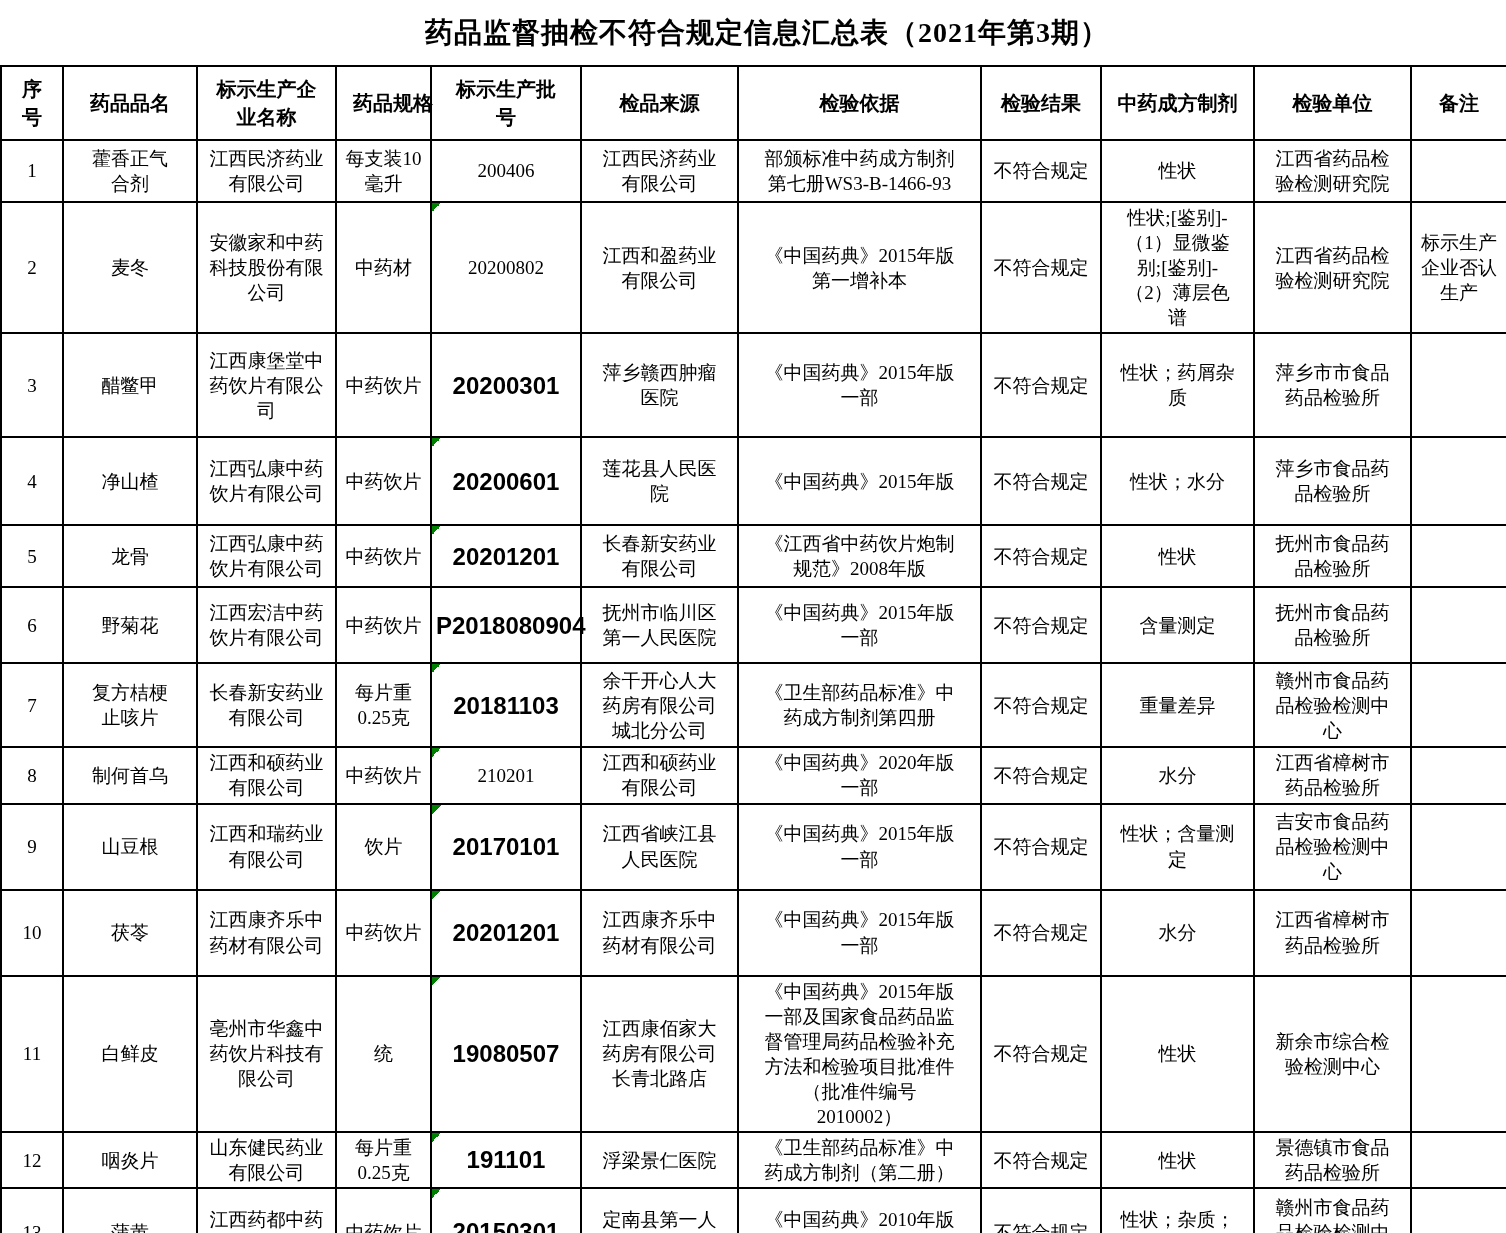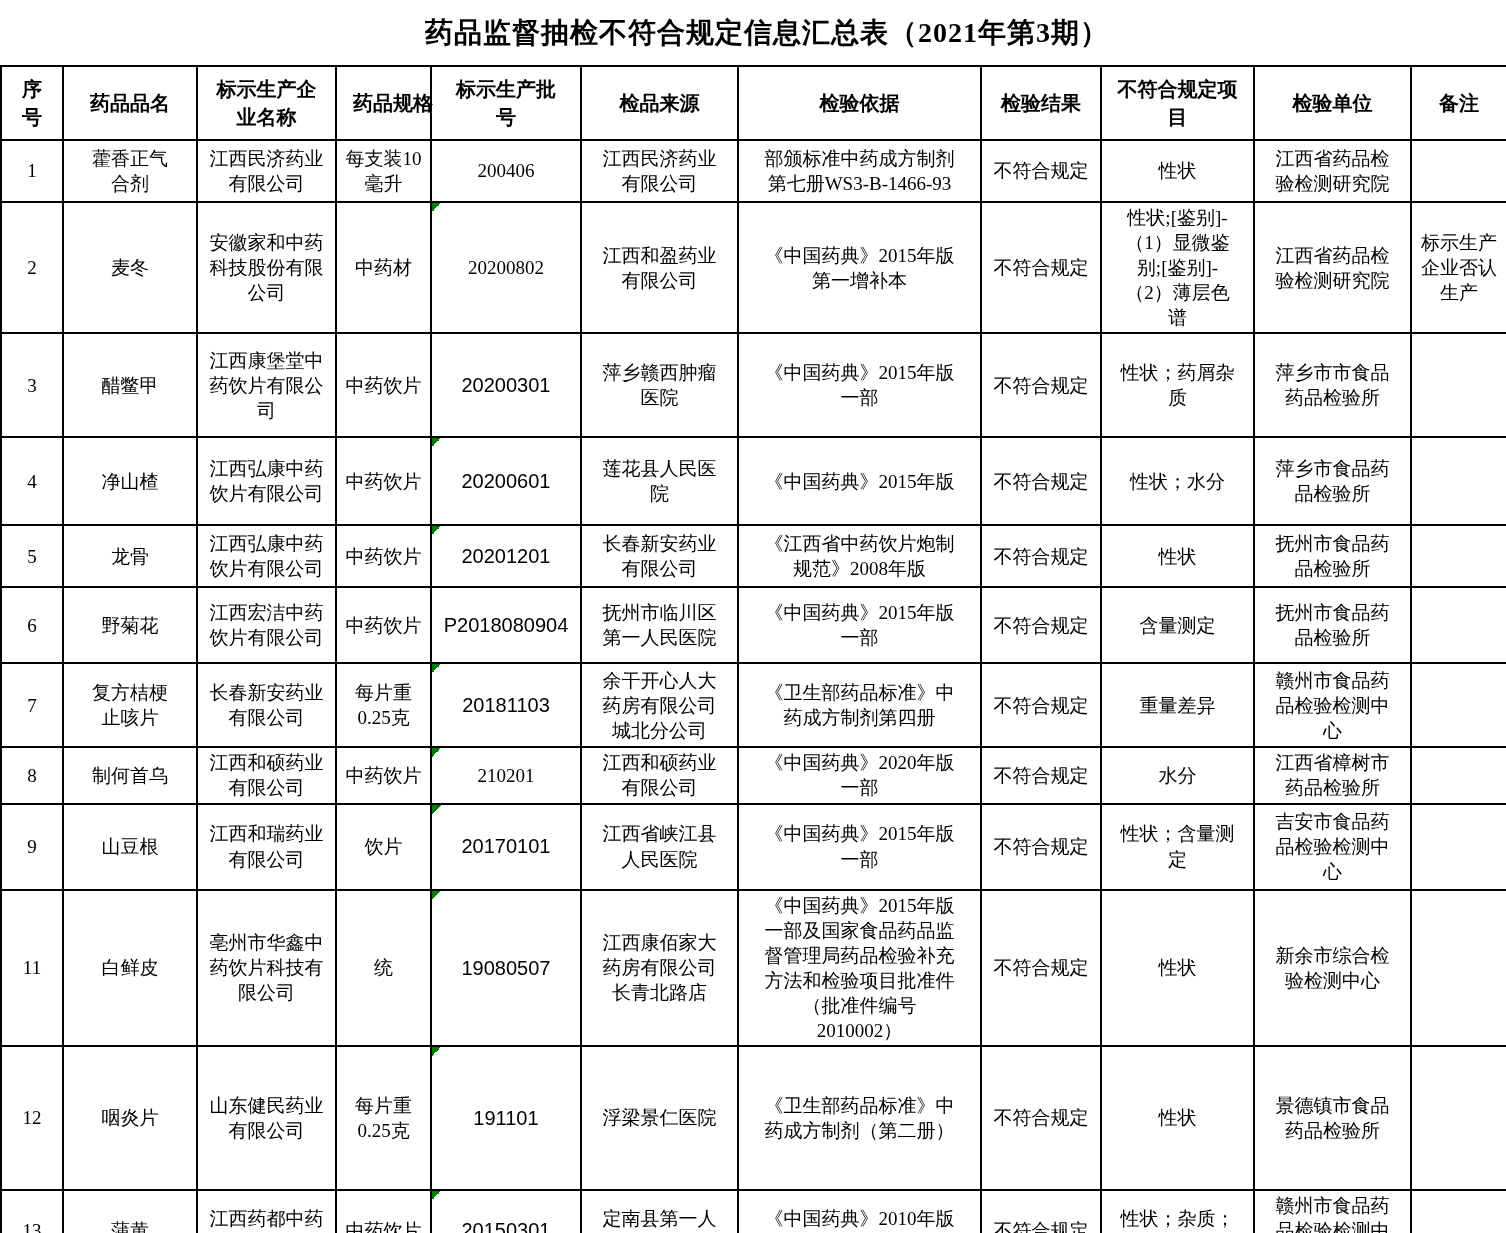--- a/index.html
+++ b/index.html
@@ -37,21 +37,21 @@
     font-size:20px;font-weight:bold;line-height:1.4;
     height:68px;padding:2px 16px;
   }
   th:nth-child(3),th:nth-child(9){padding:2px 12px;}
   th:nth-child(4){white-space:nowrap;}
   td:nth-child(2){padding:2px 22px;}
   td:nth-child(6),td:nth-child(9),td:nth-child(10){padding:2px 14px;}
   td:nth-child(7){padding:2px 24px;}
   td.batch-bold{
     font-family:"Liberation Sans","DejaVu Sans",sans-serif;
-    font-weight:normal;font-size:20px;
+    font-weight:bold;font-size:24px;
   }
   td.has-marker::before{
     content:'';position:absolute;top:0;left:0;
     width:9px;height:9px;
     background:linear-gradient(135deg,#008000 50%,transparent 50%);
   }
   tbody tr:nth-child(1) td{height:56px}
   tbody tr:nth-child(2) td{height:120px}
   tbody tr:nth-child(3) td{height:98px}
   tbody tr:nth-child(4) td{height:82px}
@@ -87,21 +87,21 @@
     <thead>
       <tr>
           <th>序号</th>
           <th>药品品名</th>
           <th>标示生产企业名称</th>
           <th>药品规格</th>
           <th>标示生产批号</th>
           <th>检品来源</th>
           <th>检验依据</th>
           <th>检验结果</th>
-          <th>不符合规定项目</th>
+          <th>中药成方制剂</th>
           <th>检验单位</th>
           <th>备注</th>
         </tr>
     </thead>
     <tbody>
         <tr>
           <td>1</td>
           <td>藿香正气合剂</td>
           <td>江西民济药业有限公司</td>
           <td>每支装10毫升</td>
@@ -211,20 +211,33 @@
           <td>饮片</td>
           <td class="batch-bold has-marker">20170101</td>
           <td>江西省峡江县人民医院</td>
           <td>《中国药典》2015年版一部</td>
           <td>不符合规定</td>
           <td>性状；含量测定</td>
           <td>吉安市食品药品检验检测中心</td>
           <td></td>
         </tr>
         <tr>
+          <td>10</td>
+          <td>茯苓</td>
+          <td>江西康齐乐中药材有限公司</td>
+          <td>中药饮片</td>
+          <td class="batch-bold has-marker">20201201</td>
+          <td>江西康齐乐中药材有限公司</td>
+          <td>《中国药典》2015年版一部</td>
+          <td>不符合规定</td>
+          <td>水分</td>
+          <td>江西省樟树市药品检验所</td>
+          <td></td>
+        </tr>
+        <tr>
           <td>11</td>
           <td>白鲜皮</td>
           <td>亳州市华鑫中药饮片科技有限公司</td>
           <td>统</td>
           <td class="batch-bold has-marker">19080507</td>
           <td>江西康佰家大药房有限公司长青北路店</td>
           <td>《中国药典》2015年版一部及国家食品药品监督管理局药品检验补充方法和检验项目批准件（批准件编号2010002）</td>
           <td>不符合规定</td>
           <td>性状</td>
           <td>新余市综合检验检测中心</td>

